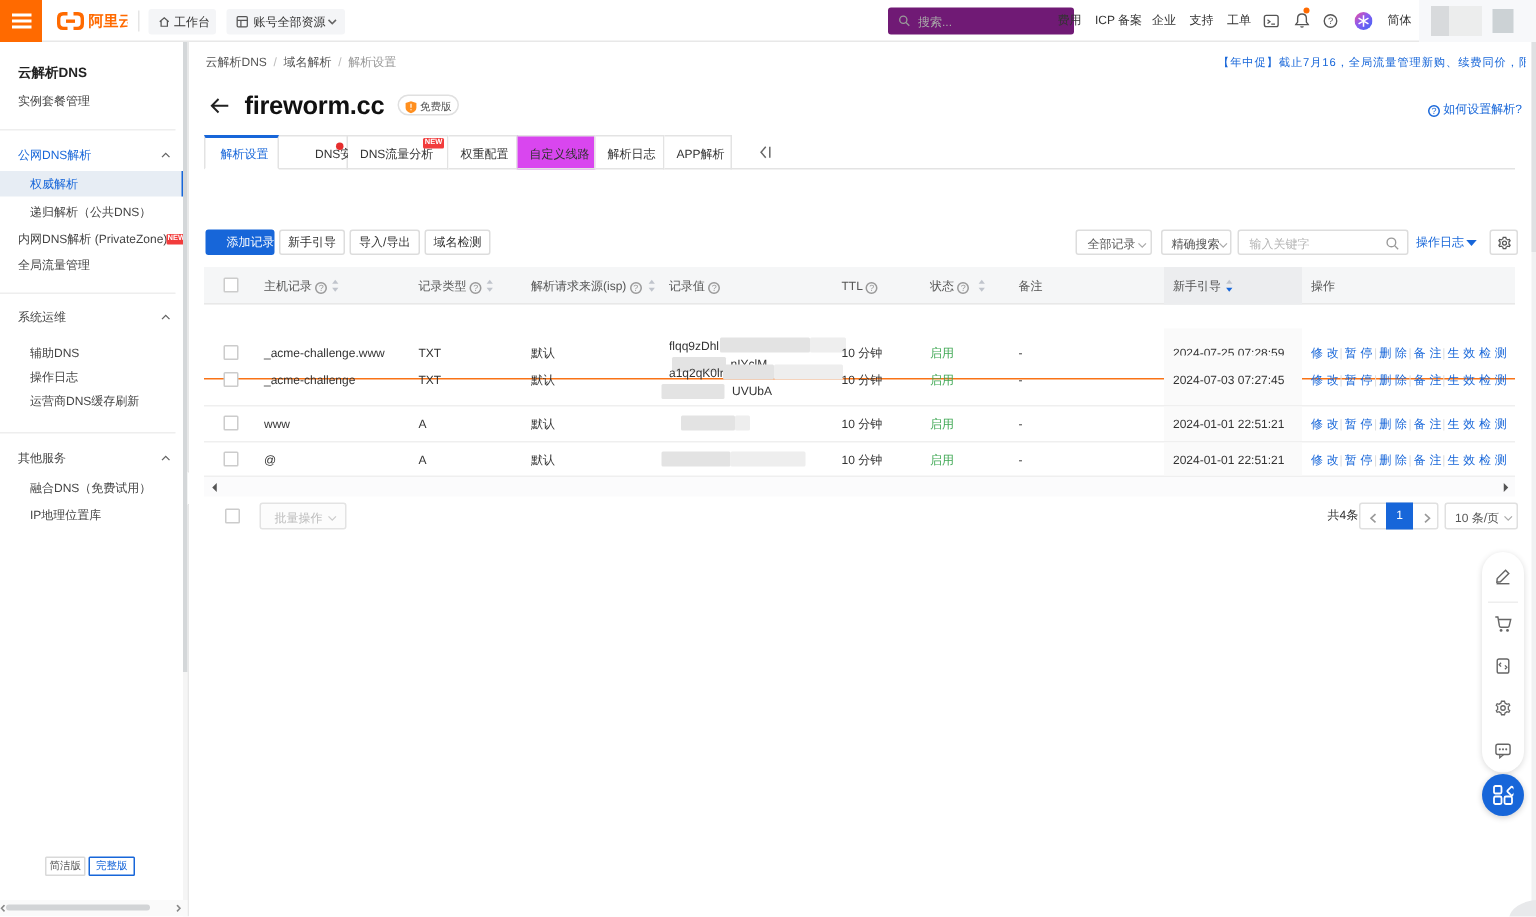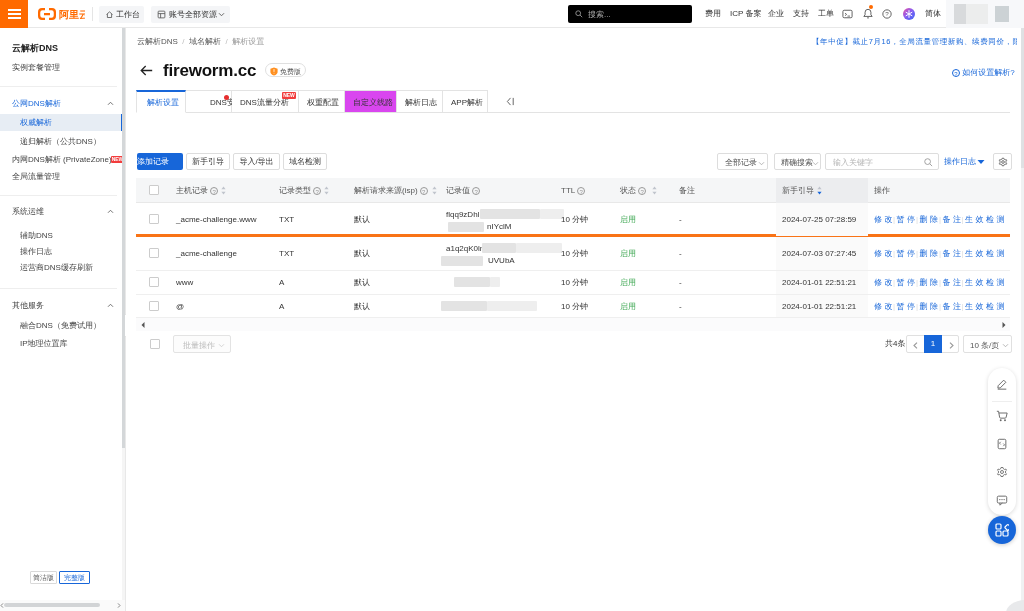--- a/index.html
+++ b/index.html
@@ -38,21 +38,21 @@
     <svg class="ab" style="left:6px;top:4px" width="9" height="9" viewBox="0 0 12 12">
           <rect x="1.5" y="1.5" width="9" height="9" rx="1" fill="none" stroke="#555" stroke-width="1.1"></rect>
           <path d="M1.5 4.8 H10.5 M4.8 4.8 V10.5" stroke="#555" stroke-width="1.1"></path>
         </svg>
     <div class="tx" style="left:18px;top:4px">账号全部资源</div>
     <svg class="ab" style="left:67px;top:6px" width="7" height="5" viewBox="0 0 8 6">
           <path d="M1 1.5 L4 4.5 L7 1.5" fill="none" stroke="#666" stroke-width="1.2"></path>
         </svg>
   </div>
 
-  <div class="ab" style="left:568px;top:5px;width:124px;height:18px;background:#000000;border-radius:2px">
+  <div class="ab" style="left:592px;top:5px;width:124px;height:18px;background:#701a75;border-radius:2px">
     <svg class="ab" style="left:7px;top:5px" width="8" height="8" viewBox="0 0 10 10">
           <circle cx="4" cy="4" r="3" fill="none" stroke="#999" stroke-width="1.1"></circle>
           <path d="M6.3 6.3 L9 9" stroke="#999" stroke-width="1.1"></path>
         </svg>
     <div class="tx" style="left:20px;top:5px;color:#a9a9a9">搜索...</div>
   </div>
   <div class="tx" style="left:705px;top:9px">费用</div>
   <div class="tx" style="left:730px;top:9px">ICP 备案</div>
   <div class="tx" style="left:768px;top:9px">企业</div>
   <div class="tx" style="left:793px;top:9px">支持</div>
@@ -188,21 +188,21 @@
           <div class="tx" style="left:8px;top:7px">APP解析</div>
         </div>
     <div class="ab" style="left:352px;top:22px;width:522px;height:1px;background:#e3e3e3"></div>
     <svg class="ab" style="left:370px;top:7px" width="9" height="9" viewBox="0 0 10 10">
           <path d="M5 1 L1.5 5 L5 9" fill="none" stroke="#666" stroke-width="1.1"></path>
           <path d="M8 1 V9" stroke="#666" stroke-width="1.1"></path>
         </svg>
   </div>
 
 
-  <div class="ab" style="left:11px;top:125px;width:46px;height:17px;background:#1766d9;border-radius:2px;color:#fff;font-size:8px;line-height:17px;text-align:left">添加记录</div>
+  <div class="ab" style="left:11px;top:125px;width:46px;height:17px;background:#1766d9;border-radius:2px;color:#fff;font-size:8px;line-height:17px;text-align:right">添加记录</div>
   <div class="ab" style="left:60px;top:125px;width:44px;height:17px;border:1px solid #ddd;border-radius:2px;color:#333;font-size:8px;line-height:15px;text-align:center">新手引导</div>
   <div class="ab" style="left:107px;top:125px;width:47px;height:17px;border:1px solid #ddd;border-radius:2px;color:#333;font-size:8px;line-height:15px;text-align:center">导入/导出</div>
   <div class="ab" style="left:157px;top:125px;width:44px;height:17px;border:1px solid #ddd;border-radius:2px;color:#333;font-size:8px;line-height:15px;text-align:center">域名检测</div>
   <div class="ab" style="left:591px;top:125px;width:51px;height:17px;border:1px solid #ddd;border-radius:2px">
     <div class="tx" style="left:7px;top:4px;color:#555">全部记录</div>
     <svg class="ab" style="left:40px;top:7px" width="7" height="5" viewBox="0 0 8 6">
           <path d="M1 1.5 L4 4.5 L7 1.5" fill="none" stroke="#aaa" stroke-width="1"></path>
         </svg>
   </div>
   <div class="ab" style="left:648px;top:125px;width:47px;height:17px;border:1px solid #ddd;border-radius:2px">
@@ -256,21 +256,21 @@
           <path d="M2.5 0.5 L4.6 3.2 H0.4 Z" fill="#c0c4cc"></path>
           <path d="M2.5 8.5 L4.6 5.8 H0.4 Z" fill="#c0c4cc"></path>
         </svg>
         <svg class="ab" style="left:681px;top:8px" width="5" height="9" viewBox="0 0 5 9">
           <path d="M2.5 0.5 L4.6 3.2 H0.4 Z" fill="#c0c4cc"></path>
           <path d="M2.5 8.5 L4.6 5.8 H0.4 Z" fill="#1766d9"></path>
         </svg>
         <div class="tx" style="left:738px;top:8px;color:#555">操作</div>
   </div>
 
-  <div class="ab" style="left:10px;top:175px;width:874px;height:34px;border-bottom:3px solid #f97316">
+  <div class="ab" style="left:10px;top:191px;width:874px;height:34px;border-bottom:1px solid #f97316">
     <div class="ab" style="left:640px;top:0;width:92px;height:33px;background:#fafafa"></div>
     <div class="cb" style="left:13px;top:11px"></div>
     <div class="tx" style="left:40px;top:12px">_acme-challenge.www</div>
     <div class="tx" style="left:143px;top:12px">TXT</div>
     <div class="tx" style="left:218px;top:12px">默认</div>
     <div class="tx" style="left:310px;top:7px">flqq9zDhl</div>
     <div class="blur" style="left:344px;top:6px;width:60px;height:10px"></div>
     <div class="blur2" style="left:404px;top:6px;width:24px;height:10px"></div>
     <div class="blur" style="left:312px;top:19px;width:36px;height:10px"></div>
     <div class="tx" style="left:351px;top:19px">nIYclM</div>

